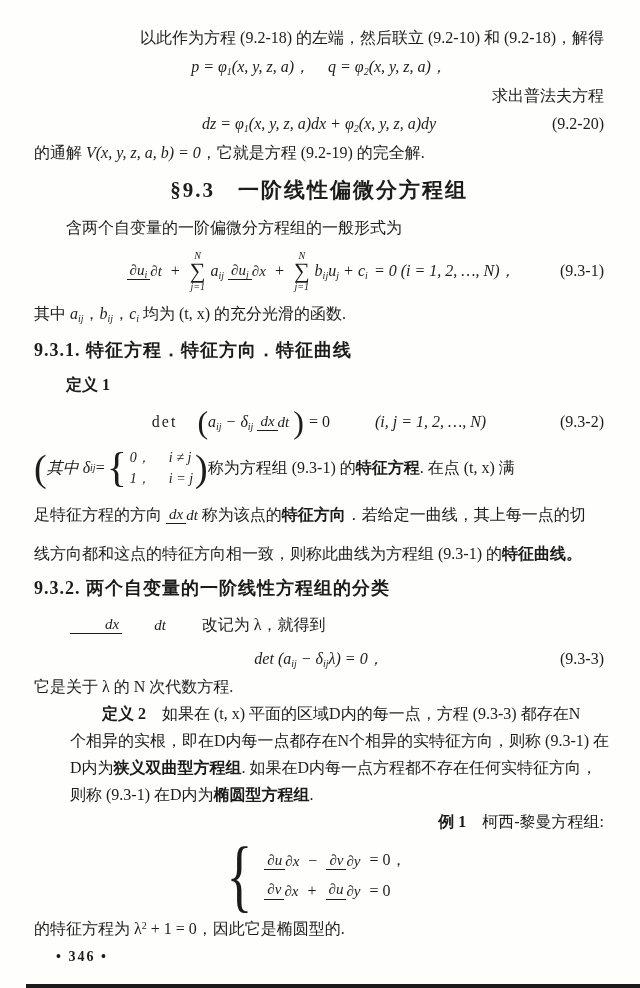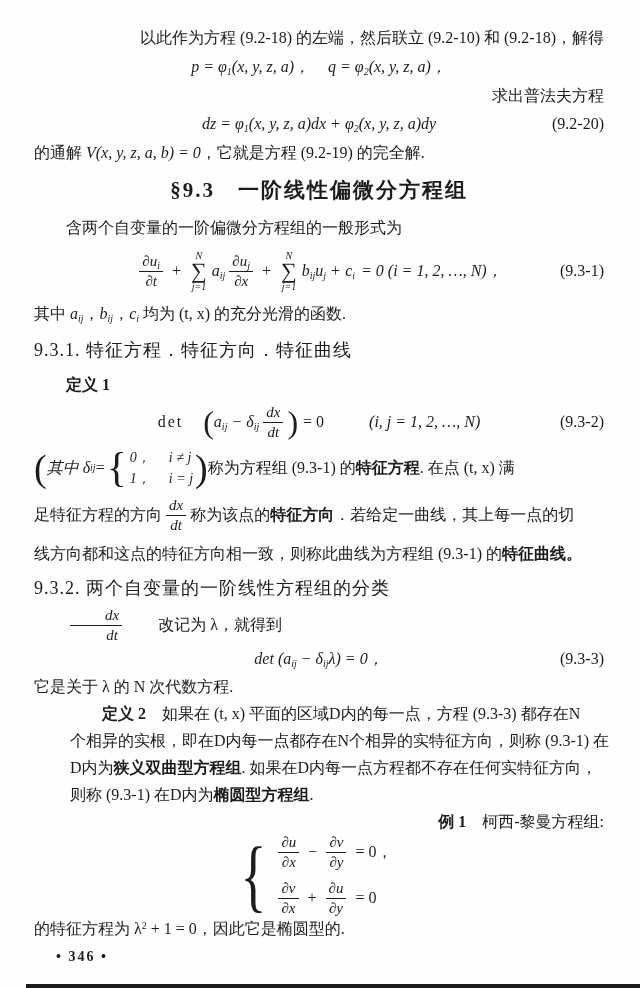--- a/index.html
+++ b/index.html
@@ -20,26 +20,26 @@
   .ind1{text-indent:0.75em;}
   .ind2{text-indent:2em;}
   p{margin:0;}
   .mi{font-style:italic;}
   sub{font-size:10px;font-style:italic;line-height:0;vertical-align:-3px;letter-spacing:0;}
   sup{font-size:10px;line-height:0;vertical-align:5px;}
   .sec-title{
     height:44px;line-height:44px;margin:0;text-align:center;
     font-size:21px;font-weight:700;letter-spacing:2px;
   }
-  .sub-head{font-size:18px;font-weight:400;letter-spacing:1px;margin:0;}
+  .sub-head{font-size:18px;font-weight:700;letter-spacing:1px;margin:0;}
   .sh1{height:40px;line-height:40px;}
   .sh2{height:36px;line-height:36px;}
   .eqrow{position:relative;display:flex;justify-content:center;align-items:center;}
   .eqnum{position:absolute;right:0;font-style:normal;}
-  .frac{display:inline-flex;flex-direction:column;align-items:center;vertical-align:middle;margin:0 4px;font-style:italic;font-size:15px;}
+  .frac{display:inline-flex;align-items:center;vertical-align:middle;margin:0 4px;font-style:italic;font-size:15px;}
   .frac .fn{border-bottom:1.4px solid #1c1c1c;padding:0 3px 1px;line-height:1.1;}
   .frac .fd{padding-top:1px;line-height:1.1;}
   .sum{display:inline-flex;flex-direction:column;align-items:center;vertical-align:middle;margin:0 5px;line-height:1;}
   .sum .st,.sum .sb{font-size:10px;font-style:italic;line-height:1.1;}
   .sum .ss{font-size:22px;line-height:0.95;font-style:normal;}
   .op{margin:0 5px;font-style:normal;}
   .bigp{font-size:32px;font-weight:400;line-height:1;vertical-align:middle;font-style:normal;}
   .cases{display:inline-flex;align-items:center;vertical-align:middle;margin:0 2px;}
   .cases .cbrace{font-size:42px;font-weight:400;line-height:0.9;margin-right:3px;}
   .crows{display:inline-flex;flex-direction:column;font-style:italic;font-size:14px;}

